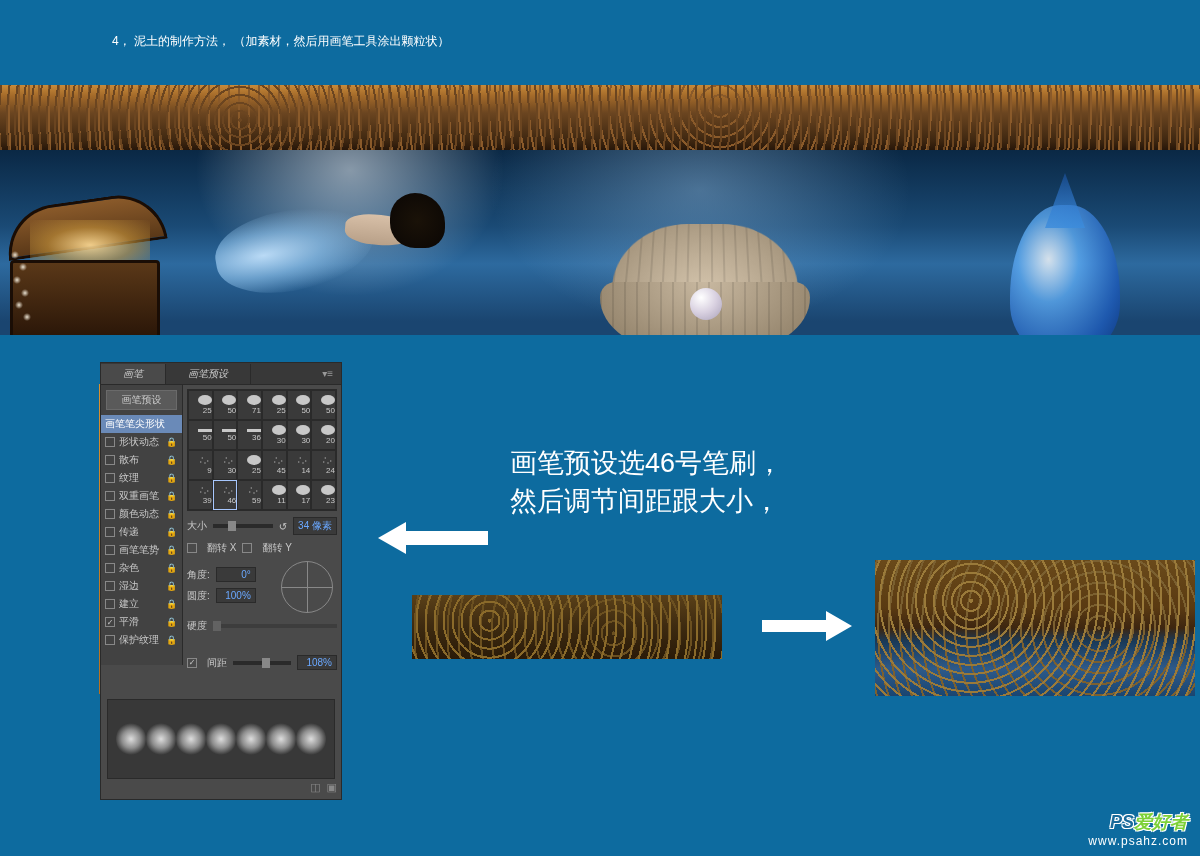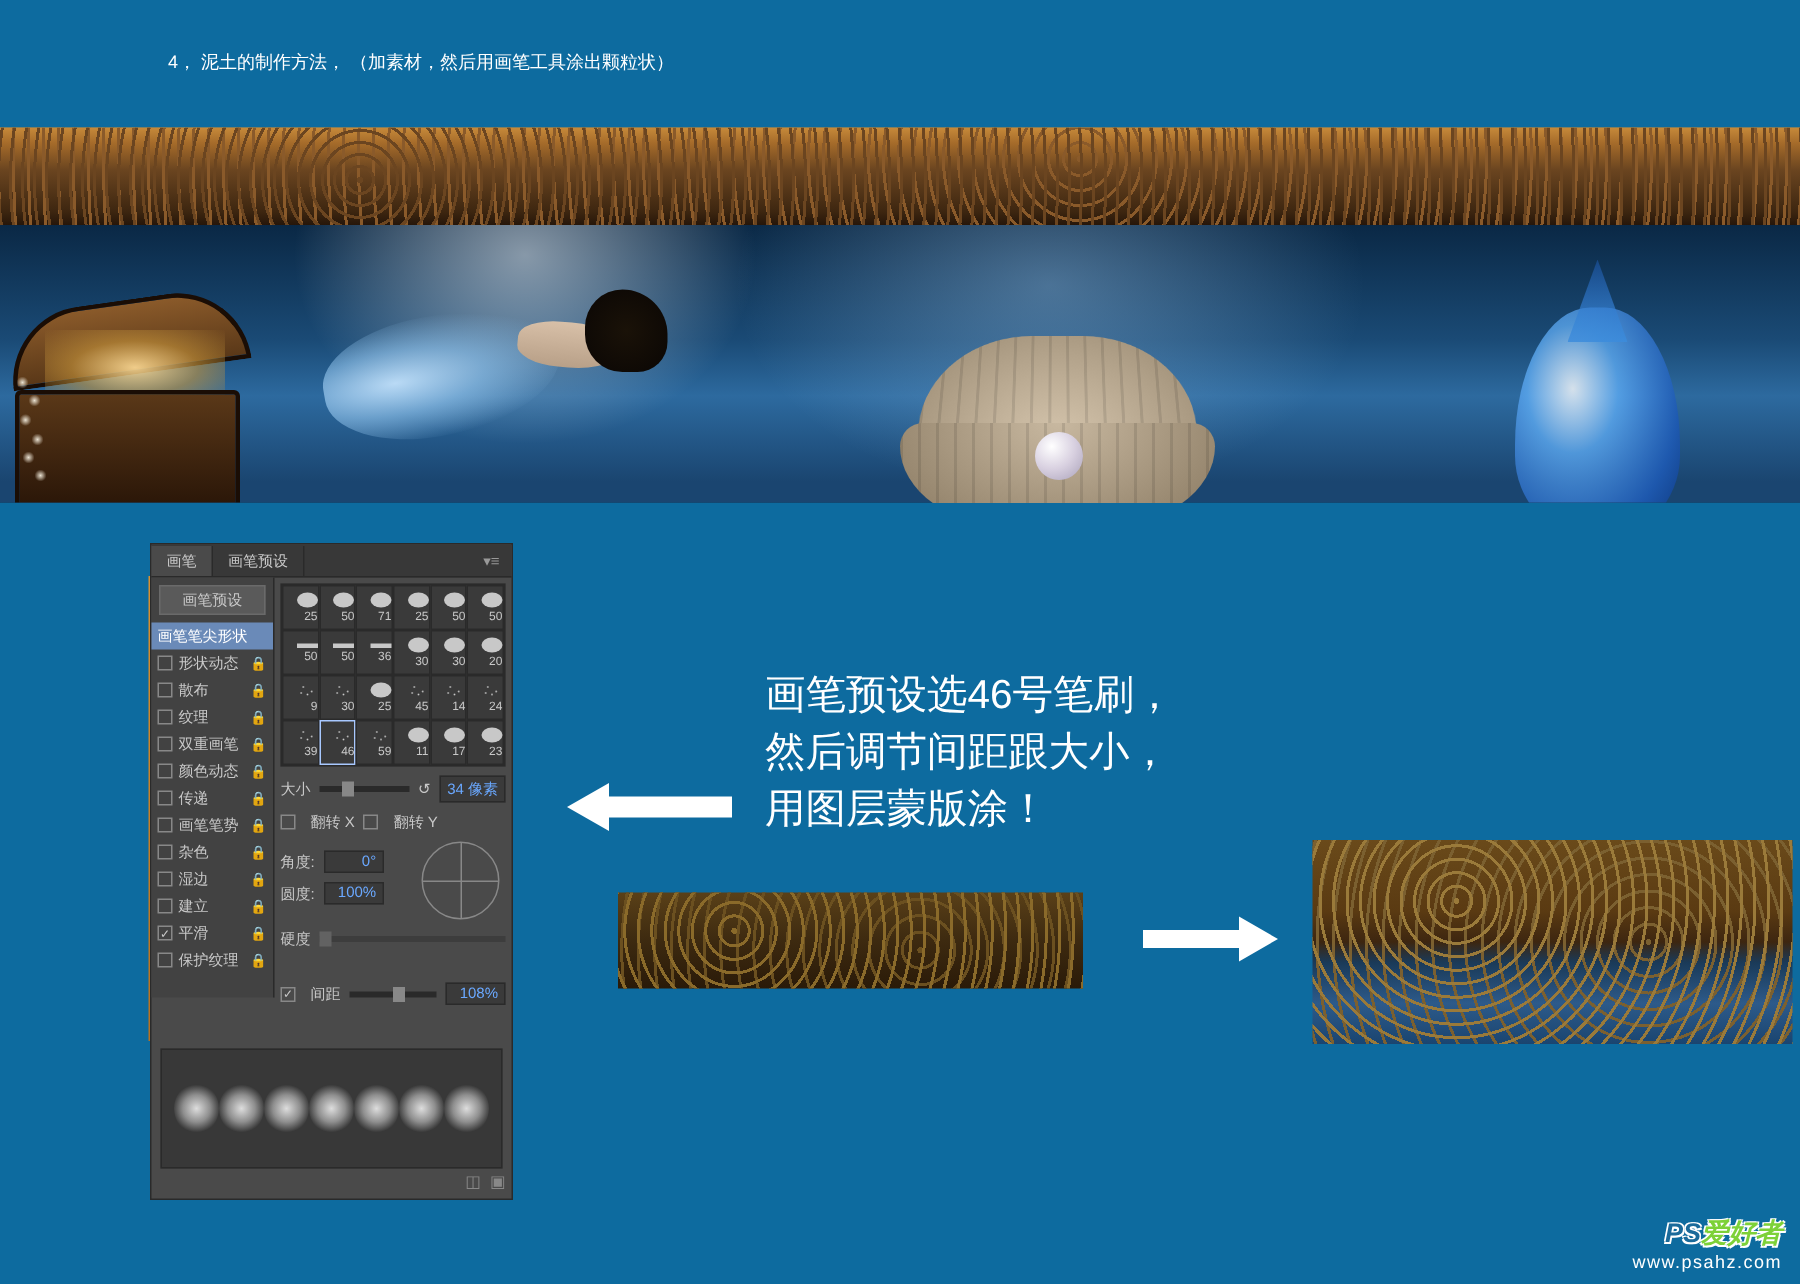--- a/index.html
+++ b/index.html
@@ -211,23 +211,24 @@
   color: #c8c8c8;
 }
 .panel-tabs {
   height: 22px;
   background: #383838;
   display: flex;
   align-items: center;
   border-bottom: 1px solid #2a2a2a;
 }
 .panel-tab {
-  padding: 3px 10px;
+  padding: 3px 22px;
   background: #4a4a4a;
   border-right: 1px solid #2a2a2a;
+  font-style: italic;
 }
 .panel-tab.inactive {
   background: #383838;
 }
 .panel-menu {
   margin-left: auto;
   padding: 0 8px;
   color: #999;
 }
 .panel-body {
@@ -748,21 +749,20 @@
 
 <div class="arrow-left">
   <svg viewBox="0 0 110 40">
       <polygon points="0,20 28,4 28,13 110,13 110,27 28,27 28,36" fill="#fff"></polygon>
     </svg>
 </div>
 
 <div class="instruction-text">
   <div>画笔预设选46号笔刷，</div>
   <div>然后调节间距跟大小，</div>
-  <div>用图层蒙版涂！</div>
 </div>
 
 <div class="soil-sample-1"></div>
 
 <div class="arrow-right">
   <svg viewBox="0 0 90 36">
       <polygon points="90,18 64,3 64,12 0,12 0,24 64,24 64,33" fill="#fff"></polygon>
     </svg>
 </div>
 

